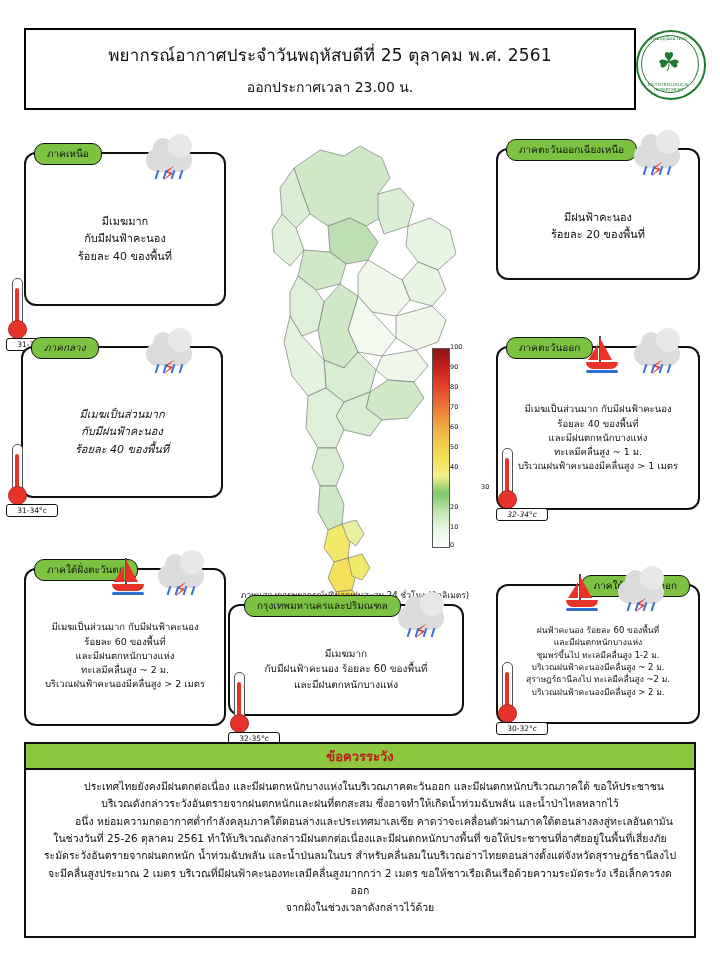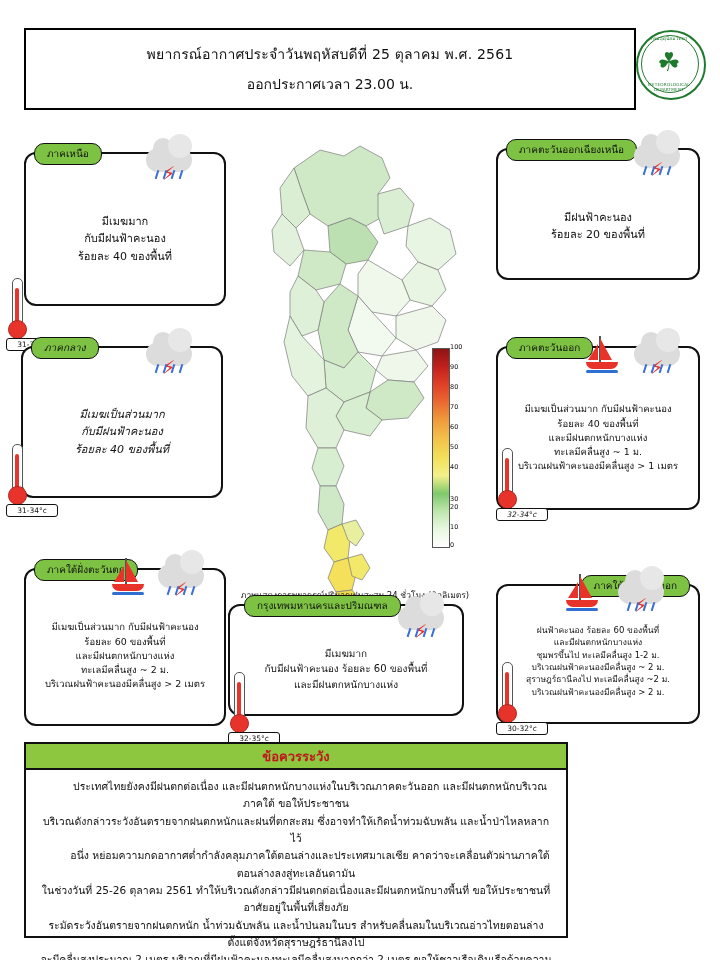--- a/index.html
+++ b/index.html
@@ -11,21 +11,21 @@
     position:relative;overflow:hidden;
   }
   .page{position:absolute;left:0;top:0;width:720px;height:960px;}
 
   
   .header-box{
     position:absolute;left:24px;top:28px;width:608px;height:78px;
     border:2px solid #000;background:#fff;
     display:flex;flex-direction:column;align-items:center;justify-content:center;
   }
-  .header-title{font-size:14px;letter-spacing:.2px;margin-bottom:8px;}
+  .header-title{font-size:17px;letter-spacing:.2px;margin-bottom:8px;}
   .header-sub{font-size:14px;}
 
   .logo{
     position:absolute;right:14px;top:30px;width:70px;height:70px;
   }
   .logo .ring{
     position:absolute;left:0;top:0;width:66px;height:66px;border-radius:50%;
     border:2px solid #1f7a2e;
   }
   .logo .ring2{
@@ -99,21 +99,21 @@
     font-size:7.5px;color:#111;border:1px solid #111;border-radius:3px;background:#fff;
     padding:1px 0;box-sizing:border-box;
   }
 
   
   .bkk{position:absolute;left:228px;top:604px;width:232px;height:108px;}
   .bkk .title{left:14px;}
 
   
   .warn{
-    position:absolute;left:24px;top:742px;width:544px;height:196px;
+    position:absolute;left:24px;top:742px;width:672px;height:196px;
     border:2px solid #111;background:#fff;box-sizing:border-box;
   }
   .warn .wtitle{
     height:24px;background:#8dc63f;border-bottom:2px solid #111;
     display:flex;align-items:center;justify-content:center;
     color:#c0161c;font-size:13px;font-weight:bold;
   }
   .warn .wbody{
     padding:8px 14px 0 14px;font-size:10.5px;line-height:1.65;text-align:center;color:#111;
   }
@@ -181,21 +181,21 @@
   <div class="legend">
     <div class="bar" style="background:linear-gradient(to top,#ffffff 0%,#e9f7e2 9%,#bfe6ad 18%,#7ec96b 27%,#f4f08a 36%,#f2e05a 45%,#f2c04a 55%,#ef9b3c 64%,#ea6a30 73%,#e04027 82%,#c2201c 91%,#8e1414 100%);"></div>
     <div class="labels">
       <span style="top:0px;">100</span>
       <span style="top:20px;">90</span>
       <span style="top:40px;">80</span>
       <span style="top:60px;">70</span>
       <span style="top:80px;">60</span>
       <span style="top:100px;">50</span>
       <span style="top:120px;">40</span>
-      <span style="top:152px;">30</span>
+      <span style="top:140px;padding-left:31px;">30</span>
       <span style="top:160px;">20</span>
       <span style="top:180px;">10</span>
       <span style="top:198px;">0</span>
     </div>
   </div>
 
   <div class="panel" style="left:24px;top:152px;width:198px;height:150px;">
     <div class="title">ภาคเหนือ</div>
     <div class="body" style="top:26px;">
       <div>มีเมฆมาก</div>

